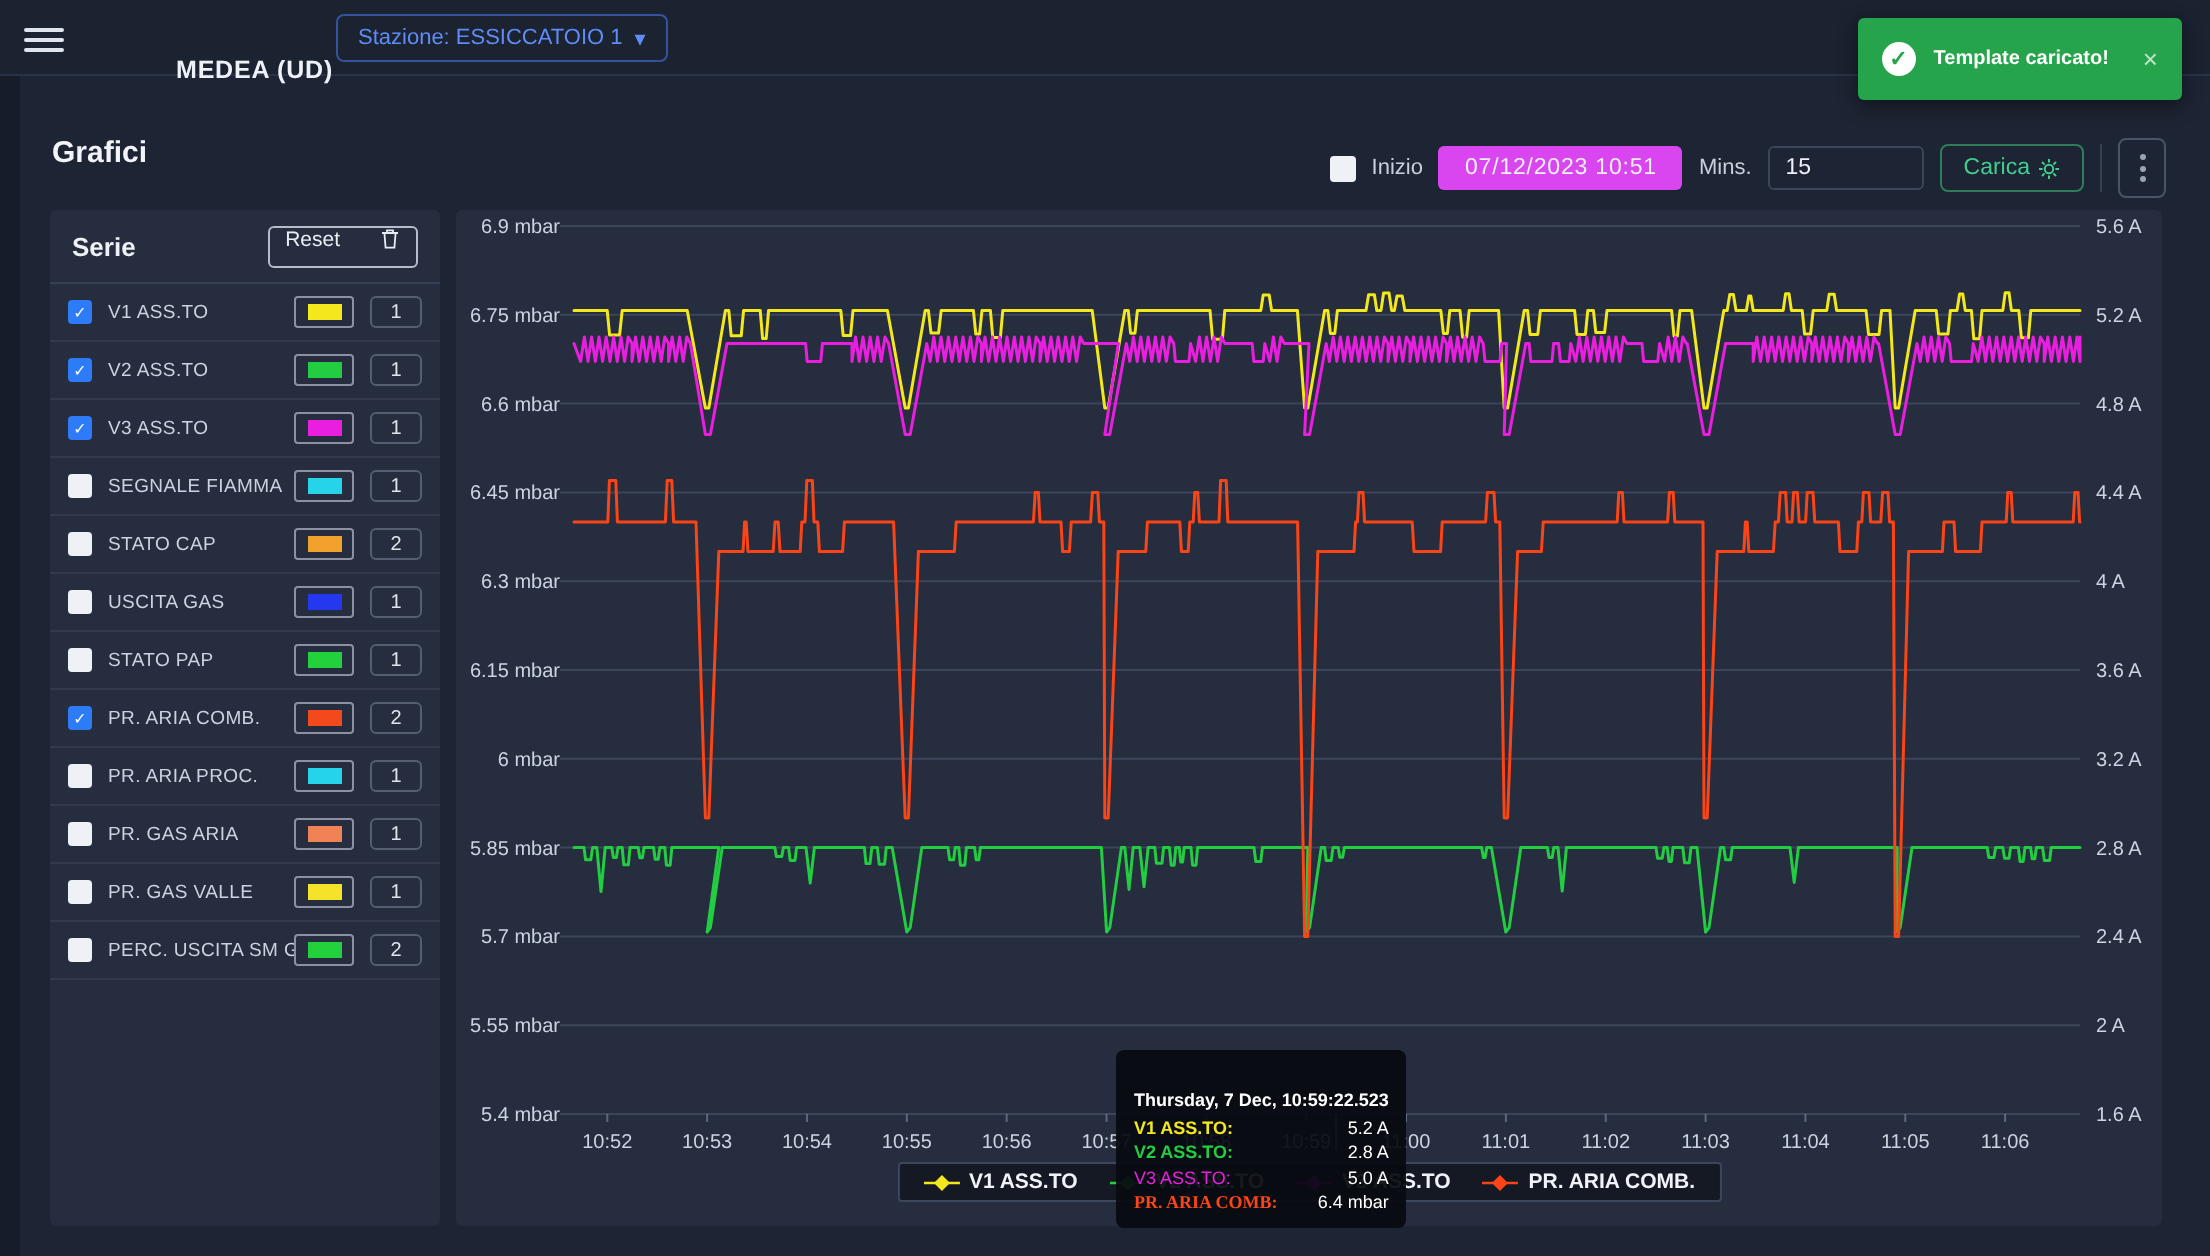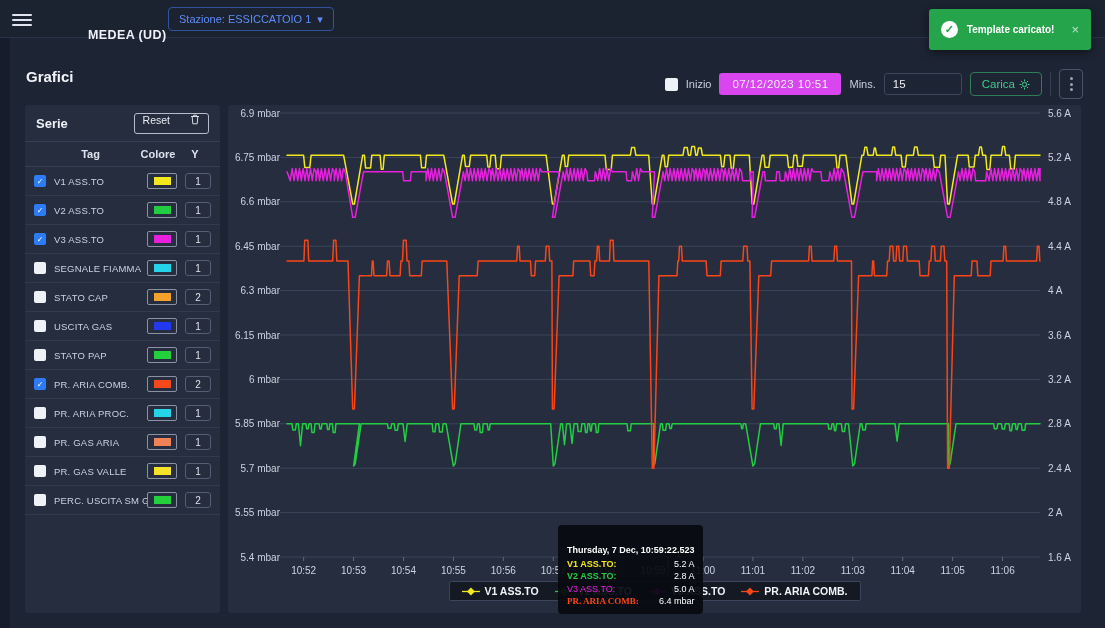--- a/index.html
+++ b/index.html
@@ -104,25 +104,20 @@
 
 <aside class="panel serie-panel">
   <div class="s-head">
     <span class="s-title">Serie</span>
     <button class="reset-btn">
       <span>Reset</span>
       <svg width="10" height="11" viewBox="0 0 10 11">
           <path d="M1 2.5h8M3.5 2.5V1.2h3v1.3M2.2 2.5l.6 7.3h4.4l.6-7.3" fill="none" stroke="#e9edf4" stroke-width=".9"></path>
         </svg>
     </button>
-  </div>
-  <div class="s-cols">
-    <span class="c-tag">Tag</span>
-    <span class="c-col">Colore</span>
-    <span class="c-y">Y</span>
   </div>
   <div id="serie-rows">
       <div class="s-row">
         <span class="cb checked">✓</span>
         <span class="s-tag">V1 ASS.TO</span>
         <span class="swatch">
           <i style="background: rgb(242, 232, 28);"></i>
         </span>
         <span class="ybox">1</span>
       </div>

